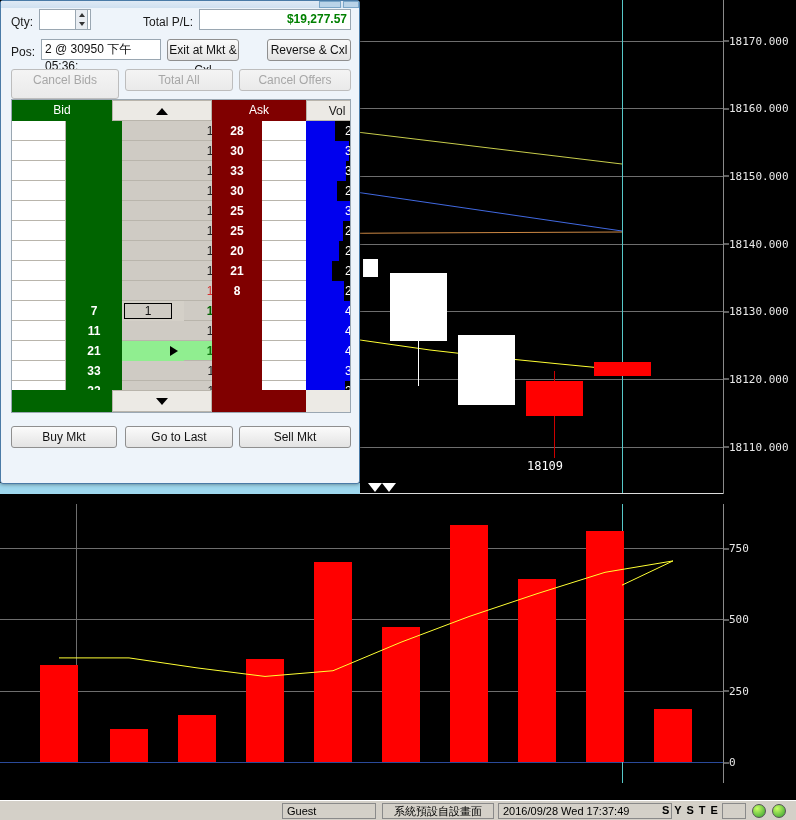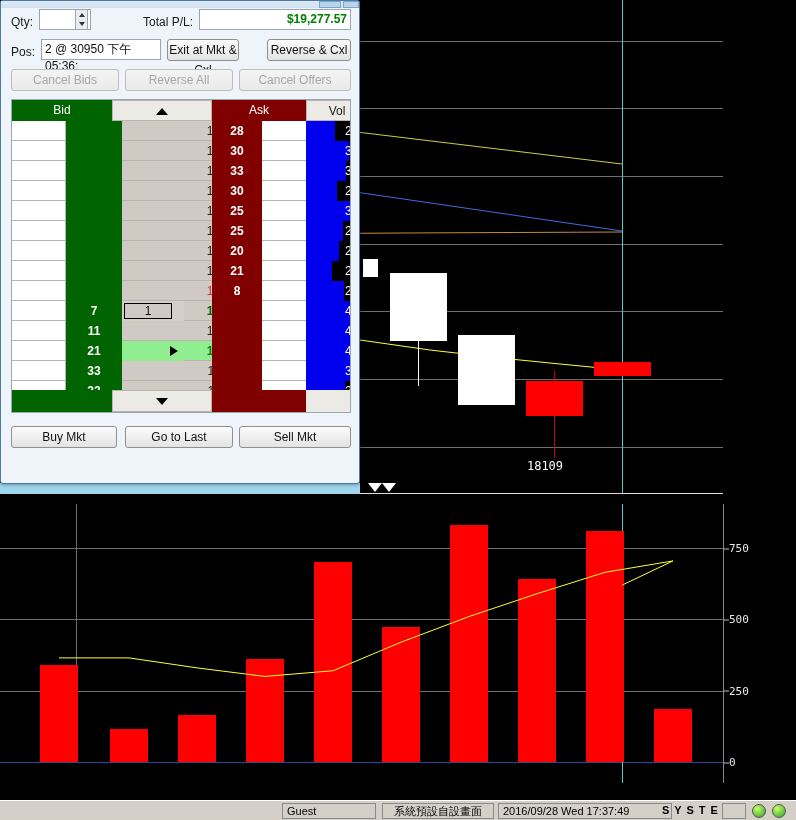--- a/index.html
+++ b/index.html
@@ -127,20 +127,29 @@
         <div class="candle-wick" style="left:418px;top:273px;height:113px;background:#ffffff;"></div>
         <div class="candle-body" style="left:390px;top:273px;width:57px;height:68px;background:#ffffff;"></div>
         <div class="candle-wick" style="left:486px;top:335px;height:70px;background:#ffffff;"></div>
         <div class="candle-body" style="left:458px;top:335px;width:57px;height:70px;background:#ffffff;"></div>
         <div class="candle-wick" style="left:554px;top:371px;height:87px;background:#cc0000;"></div>
         <div class="candle-body" style="left:526px;top:381px;width:57px;height:35px;background:#ff0000;"></div>
         <div class="candle-wick" style="left:622px;top:362px;height:14px;background:#cc0000;"></div>
         <div class="candle-body" style="left:594px;top:362px;width:57px;height:14px;background:#ff0000;"></div>
         <div class="price-tag" style="left: 545px; top: 459px;">18109</div>
       </div>
+    <div class="axis-right" id="price-axis">
+        <div class="axis-lbl" style="top: 40.6027px;">18170.000<span class="tickmark" style="top: 50%;"></span></div>
+        <div class="axis-lbl" style="top: 108.274px;">18160.000<span class="tickmark" style="top: 50%;"></span></div>
+        <div class="axis-lbl" style="top: 175.945px;">18150.000<span class="tickmark" style="top: 50%;"></span></div>
+        <div class="axis-lbl" style="top: 243.616px;">18140.000<span class="tickmark" style="top: 50%;"></span></div>
+        <div class="axis-lbl" style="top: 311.288px;">18130.000<span class="tickmark" style="top: 50%;"></span></div>
+        <div class="axis-lbl" style="top: 378.959px;">18120.000<span class="tickmark" style="top: 50%;"></span></div>
+        <div class="axis-lbl" style="top: 446.63px;">18110.000<span class="tickmark" style="top: 50%;"></span></div>
+      </div>
     <div class="axis-bottom" style="top:493px;"></div>
   </div>
   <div class="scroll-strip"></div>
 
   <div class="chart-pane" id="vol-pane">
     <div class="plot" id="vol-plot">
         <div class="gridline" style="top: 44.0795px; background: rgb(110, 110, 110);"></div>
         <div class="gridline" style="top: 115.386px; background: rgb(110, 110, 110);"></div>
         <div class="gridline" style="top: 186.693px; background: rgb(110, 110, 110);"></div>
         <div class="gridline" style="top: 258px; background: rgb(42, 74, 154);"></div>
@@ -185,22 +194,22 @@
       </div>
     </div>
     <div class="lbl" style="left:142px;top:14px;">Total P/L:</div>
     <div class="field right" id="pl-field" style="left: 198px; top: 8px; width: 152px; height: 21px; font-weight: bold; color: rgb(0, 128, 0);">$19,277.57</div>
 
     <div class="lbl" style="left:10px;top:44px;">Pos:</div>
     <div class="field" style="left:40px;top:38px;width:120px;height:21px;">2 @ 30950 下午 05:36:</div>
     <div class="btn" style="left:166px;top:38px;width:72px;height:22px;line-height:20px;">Exit at Mkt &amp; Cxl</div>
     <div class="btn" style="left:266px;top:38px;width:84px;height:22px;line-height:20px;">Reverse &amp; Cxl</div>
 
-    <div class="btn disabled" style="left:10px;top:68px;width:108px;height:22px;line-height:20px;">Cancel Bids</div>
-    <div class="btn disabled" style="left:124px;top:68px;width:108px;height:22px;line-height:20px;">Reverse All</div>
+    <div class="btn disabled" style="left:10px;top:68px;width:108px;height:30px;line-height:20px;">Cancel Bids</div>
+    <div class="btn disabled" style="left:124px;top:68px;width:108px;height:22px;line-height:20px;">Total All</div>
     <div class="btn disabled" style="left:238px;top:68px;width:112px;height:22px;line-height:20px;">Cancel Offers</div>
 
     <div id="ladder">
         <div class="lhead" style="left:0;width:100px;background:#006400;">Bid</div>
         <div class="lhead plain" style="left:100px;width:100px;">
           <span class="arrow-up" style="top:7px;border-left:6px solid transparent;border-right:6px solid transparent;border-bottom:7px solid #000;"></span>
         </div>
         <div class="lhead" style="left:200px;width:94px;background:#800000;">Ask</div>
         <div class="lhead plain" style="left:294px;width:62px;">Vol</div>
         <div class="lrow" style="top:21px;">

